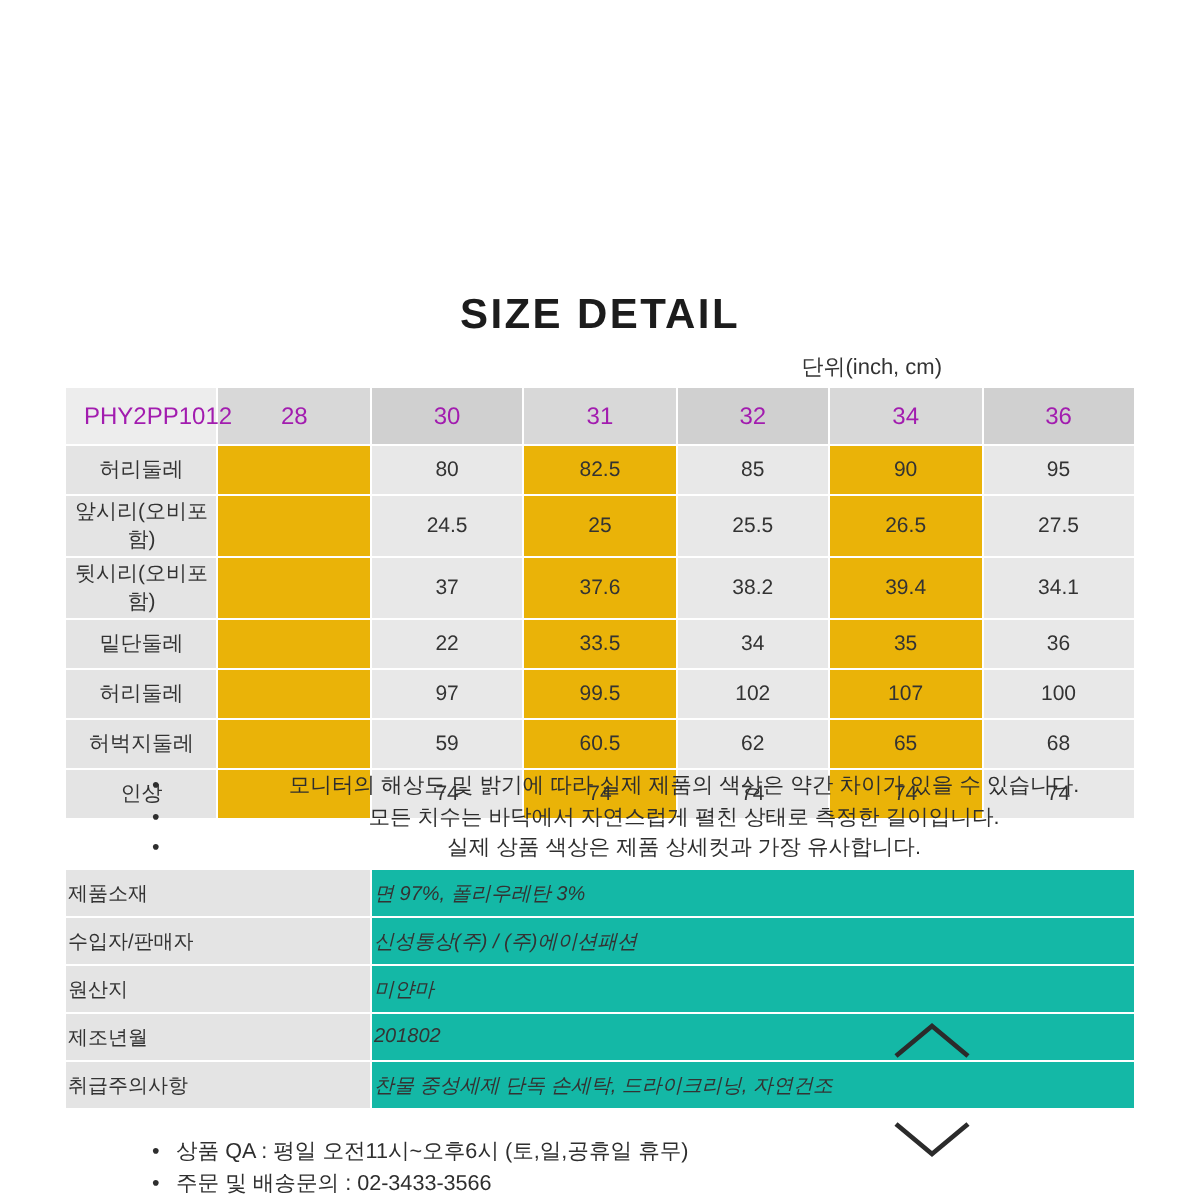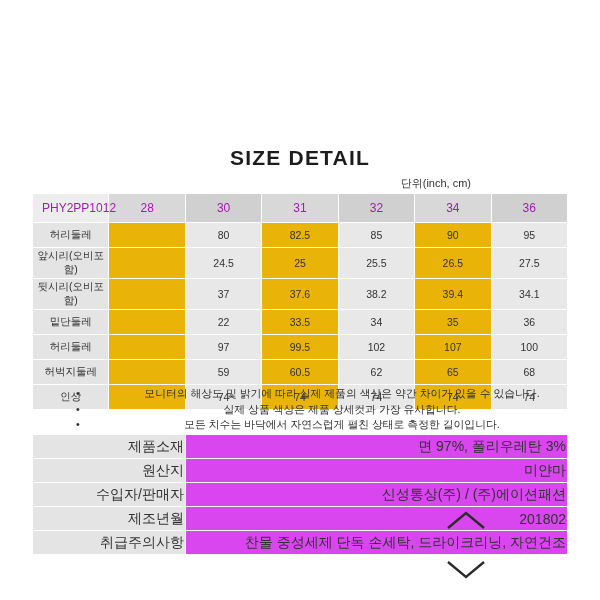--- a/index.html
+++ b/index.html
@@ -108,32 +108,33 @@
   table.info-table {
     position: absolute;
     top: 434px;
     left: 32px;
     width: 536px;
     border-collapse: collapse;
     table-layout: fixed;
   }
   table.info-table td {
     height: 21px;
-    font-size: 14px;
-    text-align: right;
+    font-size: 10px;
+    text-align: left;
     vertical-align: middle;
     border: 1px solid #ffffff;
     color: #333333;
   }
   td.info-label {
     background: #e4e4e4;
     width: 150px;
   }
   td.info-val {
-    background: #d946ef;
+    background: #14b8a6;
+    font-style: italic;
   }
   .bottom-notes {
     position: absolute;
     top: 552px;
     left: 36px;
     width: 470px;
   }
   .bottom-notes li {
     font-size: 10.8px;
     line-height: 16px;
@@ -249,38 +250,38 @@
         <td class="val">74</td>
         <td class="val-alt">74</td>
         <td class="val">74</td>
         <td class="val-alt">74</td>
       </tr>
     </tbody>
   </table>
 
   <ul class="notes">
     <li>모니터의 해상도 및 밝기에 따라 실제 제품의 색상은 약간 차이가 있을 수 있습니다.</li>
+    <li>모든 치수는 바닥에서 자연스럽게 펼친 상태로 측정한 길이입니다.</li>
     <li>실제 상품 색상은 제품 상세컷과 가장 유사합니다.</li>
-    <li>모든 치수는 바닥에서 자연스럽게 펼친 상태로 측정한 길이입니다.</li>
     <li>측정 위치에 따라 1~2cm 오차가 있을 수 있습니다.</li>
   </ul>
 
   <table class="info-table">
     <tbody>
       <tr>
         <td class="info-label">제품소재</td>
         <td class="info-val">면 97%, 폴리우레탄 3%</td>
       </tr>
       <tr>
+        <td class="info-label">수입자/판매자</td>
+        <td class="info-val">신성통상(주) / (주)에이션패션</td>
+      </tr>
+      <tr>
         <td class="info-label">원산지</td>
         <td class="info-val">미얀마</td>
-      </tr>
-      <tr>
-        <td class="info-label">수입자/판매자</td>
-        <td class="info-val">신성통상(주) / (주)에이션패션</td>
       </tr>
       <tr>
         <td class="info-label">제조년월</td>
         <td class="info-val">201802</td>
       </tr>
       <tr>
         <td class="info-label">취급주의사항</td>
         <td class="info-val">찬물 중성세제 단독 손세탁, 드라이크리닝, 자연건조</td>
       </tr>
     </tbody>
@@ -291,14 +292,18 @@
       <polyline points="4,20 22,5 40,20" fill="none" stroke="#2b2b2b" stroke-width="2.4"></polyline>
     </svg>
   </div>
 
   <div class="chevron chev-down">
     <svg width="44" height="26" viewBox="0 0 44 26">
       <polyline points="4,6 22,21 40,6" fill="none" stroke="#2b2b2b" stroke-width="2.4"></polyline>
     </svg>
   </div>
 
+  <ul class="bottom-notes">
+    <li>상품 QA : 평일 오전11시~오후6시 (토,일,공휴일 휴무)</li>
+    <li>주문 및 배송문의 : 02-3433-3566</li>
+  </ul>
 
 </div>
 
 </body></html>

